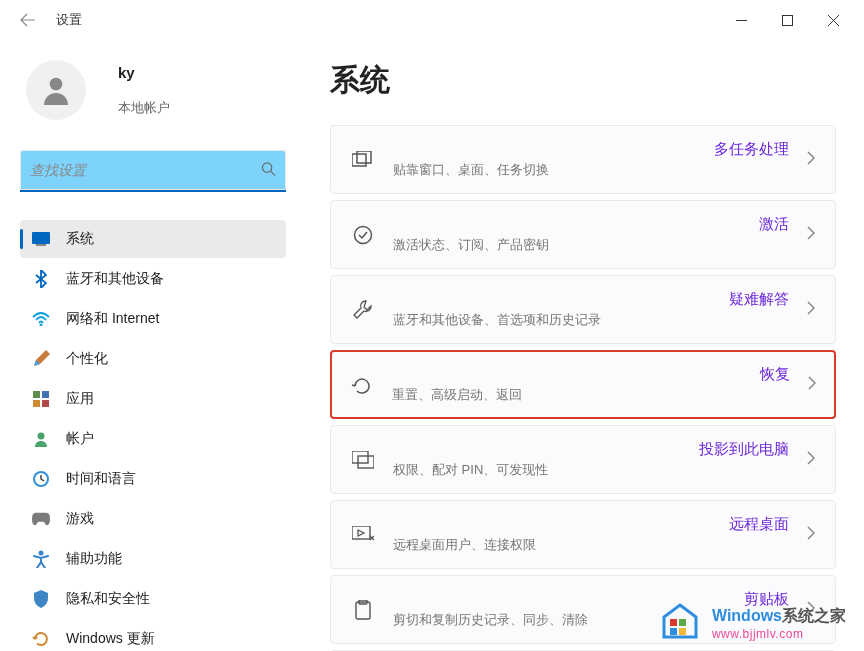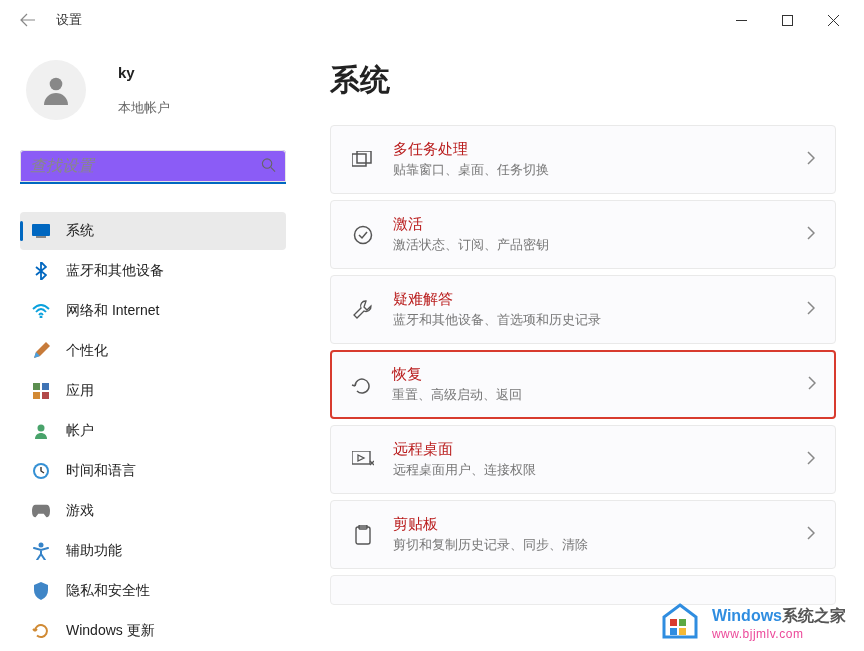--- a/index.html
+++ b/index.html
@@ -14,39 +14,39 @@
     .content { display: flex; height: calc(100% - 40px); }
     
     .sidebar { width: 310px; padding: 20px 0 0 20px; }
     .user-section { display: flex; align-items: center; gap: 32px; margin-bottom: 30px; padding-left: 6px; }
     .avatar { width: 60px; height: 60px; border-radius: 50%; background: #f0f0f0; display: flex; align-items: center; justify-content: center; }
     .avatar svg { width: 36px; height: 36px; fill: #888; }
     .user-info .user-name { font-size: 15px; font-weight: 600; color: #222; }
     .user-info .user-type { font-size: 13px; color: #666; margin-top: 18px; }
     
     .search-box { position: relative; margin-right: 24px; margin-bottom: 28px; }
-    .search-input { width: 100%; height: 34px; border: none; border-bottom: 2px solid #0067c0; background: #8b5cf6; padding: 0 36px 0 10px; font-size: 16px; outline: none; box-shadow: inset 0 0 0 1px #e6e6e6; border-radius: 4px 4px 0 0; }
+    .search-input { width: 100%; height: 42px; border: none; border-bottom: 2px solid #0067c0; background: #7dd3fc; padding: 0 36px 0 10px; font-size: 14px; outline: none; box-shadow: inset 0 0 0 1px #e6e6e6; border-radius: 4px 4px 0 0; }
     .search-input::placeholder { font-style: italic; color: #888; }
     .search-icon { position: absolute; right: 10px; top: 50%; transform: translateY(-50%); color: #666; }
     
     .nav-list { list-style: none; }
     .nav-item { display: flex; align-items: center; height: 38px; padding: 0 12px; margin: 2px 24px 2px 0; border-radius: 4px; cursor: pointer; gap: 16px; position: relative; }
     .nav-item.active { background: #eaeaea; }
     .nav-item.active::before { content: ''; position: absolute; left: 0; top: 9px; bottom: 9px; width: 3px; background: #0067c0; border-radius: 2px; }
     .nav-icon { width: 18px; height: 18px; display: inline-flex; align-items: center; justify-content: center; flex-shrink: 0; }
     .nav-label { font-size: 14px; color: #222; }
     
     .main { flex: 1; padding: 20px 28px 0 20px; overflow-y: auto; }
     .page-title { font-size: 30px; font-weight: 600; color: #222; margin-bottom: 24px; }
     
     .setting-card { display: flex; align-items: center; background: #fbfbfd; border: 1px solid #e9e9e9; border-radius: 4px; padding: 14px 20px; margin-bottom: 6px; cursor: pointer; gap: 18px; }
     .setting-card.highlight { border: 2px solid #d83b2e; padding: 13px 18px; }
     .card-icon { width: 24px; height: 24px; display: flex; align-items: center; justify-content: center; color: #555; flex-shrink: 0; }
     .card-text { flex: 1; }
-    .card-title { font-size: 15px; color: #b91c1c; }
+    .card-title { font-size: 15px; color: #6d28d9; text-align: right; }
     .card-subtitle { font-size: 13px; color: #777; margin-top: 2px; }
     .card-chevron { color: #888; }
     
     .watermark { position: absolute; right: 18px; bottom: 6px; display: flex; align-items: center; gap: 10px; }
     .watermark-icon { position: relative; width: 44px; height: 44px; }
     .watermark-text { display: flex; flex-direction: column; }
     .watermark-line1 { font-size: 16px; font-weight: 700; }
     .watermark-line1 .win-blue { color: #2f8de0; }
     .watermark-line1 .win-rest { color: #555; }
     .watermark-url { font-size: 12px; color: #ec4899; letter-spacing: 0.5px; }
@@ -265,20 +265,35 @@
         </span>
       <div class="card-text">
         <div class="card-title">恢复</div>
         <div class="card-subtitle">重置、高级启动、返回</div>
       </div>
       <span class="card-chevron"><svg width="8" height="14" viewBox="0 0 8 14">
             <path d="M1 1 L7 7 L1 13" stroke="currentColor" stroke-width="1.5" fill="none"></path>
           </svg></span>
     </div>
 
+    <div class="setting-card">
+      <span class="card-icon">
+          <svg width="22" height="18" viewBox="0 0 22 18">
+            <rect x="0" y="0" width="16" height="12" stroke="currentColor" fill="none" stroke-width="1.4"></rect>
+            <rect x="6" y="5" width="16" height="12" stroke="currentColor" fill="none" stroke-width="1.4"></rect>
+          </svg>
+        </span>
+      <div class="card-text">
+        <div class="card-title">投影到此电脑</div>
+        <div class="card-subtitle">权限、配对 PIN、可发现性</div>
+      </div>
+      <span class="card-chevron"><svg width="8" height="14" viewBox="0 0 8 14">
+            <path d="M1 1 L7 7 L1 13" stroke="currentColor" stroke-width="1.5" fill="none"></path>
+          </svg></span>
+    </div>
 
     <div class="setting-card">
       <span class="card-icon">
           <svg width="22" height="18" viewBox="0 0 22 18">
             <rect x="0" y="0" width="18" height="13" stroke="currentColor" fill="none" stroke-width="1.4"></rect>
             <path d="M6 4 L12 7 L6 10 Z M18 10 L22 14 M22 10 L18 14" stroke="currentColor" fill="none" stroke-width="1.3"></path>
           </svg>
         </span>
       <div class="card-text">
         <div class="card-title">远程桌面</div>

